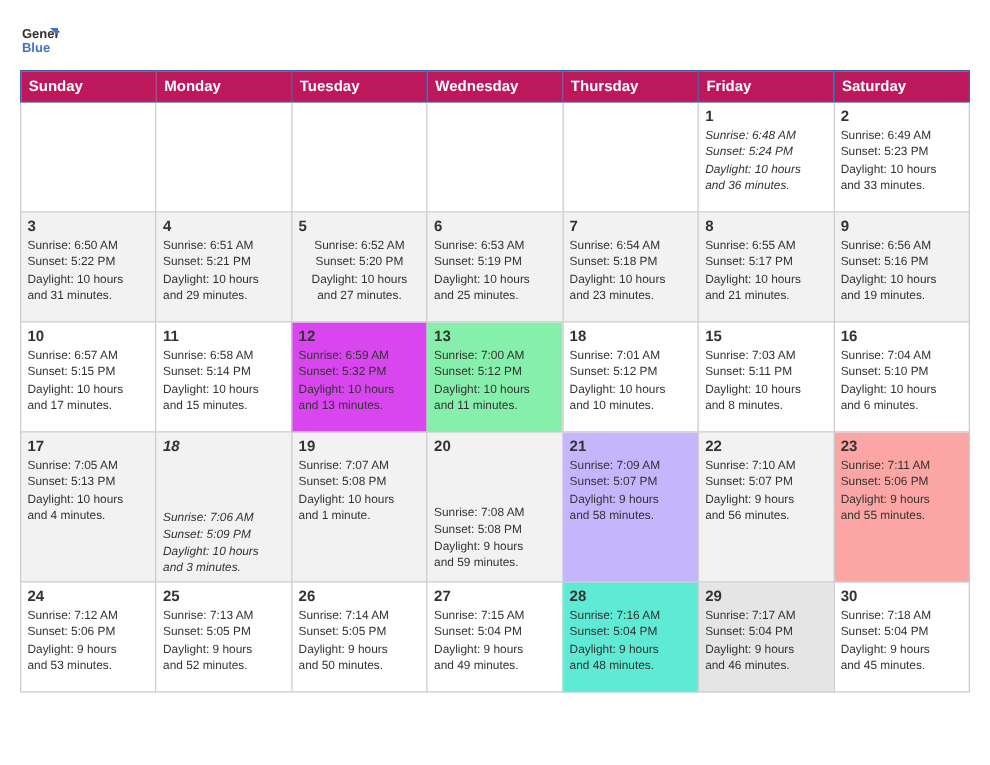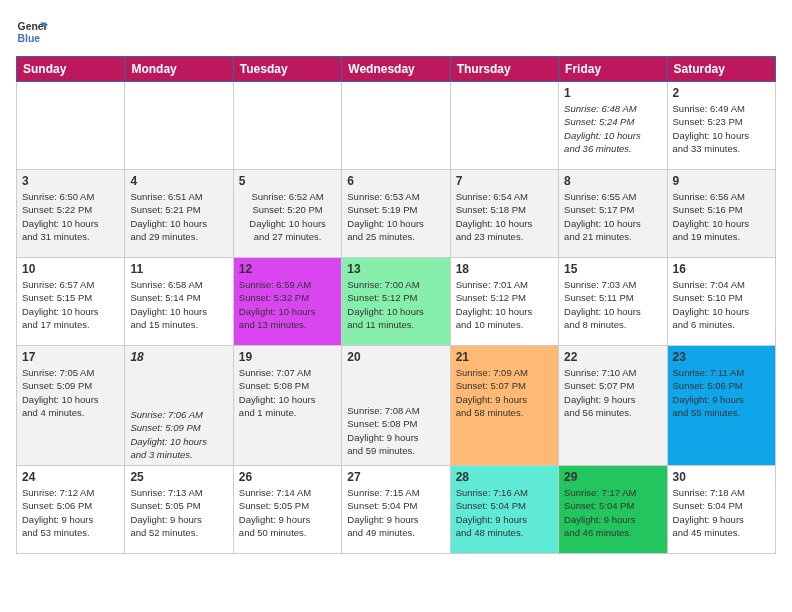--- a/index.html
+++ b/index.html
@@ -232,21 +232,21 @@
           <div class="day-info" style="white-space: pre-line;">Sunrise: 7:04 AM
 Sunset: 5:10 PM
 Daylight: 10 hours
 and 6 minutes.</div>
         </td>
       </tr>
       <tr>
         <td style="background: rgb(242, 242, 242);">
           <span class="day-number">17</span>
           <div class="day-info" style="white-space: pre-line;">Sunrise: 7:05 AM
-Sunset: 5:09 PM
+Sunset: 5:13 PM
 Daylight: 10 hours
 and 4 minutes.</div>
         </td>
         <td style="background: rgb(242, 242, 242); font-style: italic;">
           <span class="day-number">18</span>
           <div class="day-info" style="white-space: pre-line; margin-top: 44px;">Sunrise: 7:06 AM
 Sunset: 5:09 PM
 Daylight: 10 hours
 and 3 minutes.</div>
         </td>
@@ -257,35 +257,35 @@
 Daylight: 10 hours
 and 1 minute.</div>
         </td>
         <td style="background: rgb(242, 242, 242);">
           <span class="day-number">20</span>
           <div class="day-info" style="white-space: pre-line; margin-top: 40px;">Sunrise: 7:08 AM
 Sunset: 5:08 PM
 Daylight: 9 hours
 and 59 minutes.</div>
         </td>
-        <td style="background: #fdba74; margin-top: 48px;">
+        <td style="background: #c4b5fd; margin-top: 48px;">
           <span class="day-number">21</span>
           <div class="day-info" style="white-space: pre-line;">Sunrise: 7:09 AM
 Sunset: 5:07 PM
 Daylight: 9 hours
 and 58 minutes.</div>
         </td>
         <td style="background: rgb(242, 242, 242);">
           <span class="day-number">22</span>
           <div class="day-info" style="white-space: pre-line;">Sunrise: 7:10 AM
 Sunset: 5:07 PM
 Daylight: 9 hours
 and 56 minutes.</div>
         </td>
-        <td style="background: #0ea5e9;">
+        <td style="background: #fca5a5;">
           <span class="day-number">23</span>
           <div class="day-info" style="white-space: pre-line;">Sunrise: 7:11 AM
 Sunset: 5:06 PM
 Daylight: 9 hours
 and 55 minutes.</div>
         </td>
       </tr>
       <tr>
         <td style="background: rgb(255, 255, 255);">
           <span class="day-number">24</span>
@@ -315,21 +315,21 @@
 Daylight: 9 hours
 and 49 minutes.</div>
         </td>
         <td style="background: #5eead4;">
           <span class="day-number">28</span>
           <div class="day-info" style="white-space: pre-line;">Sunrise: 7:16 AM
 Sunset: 5:04 PM
 Daylight: 9 hours
 and 48 minutes.</div>
         </td>
-        <td style="background: #22c55e; margin-left: 32px;">
+        <td style="background: #e5e5e5; margin-left: 32px;">
           <span class="day-number">29</span>
           <div class="day-info" style="white-space: pre-line;">Sunrise: 7:17 AM
 Sunset: 5:04 PM
 Daylight: 9 hours
 and 46 minutes.</div>
         </td>
         <td style="background: rgb(255, 255, 255);">
           <span class="day-number">30</span>
           <div class="day-info" style="white-space: pre-line;">Sunrise: 7:18 AM
 Sunset: 5:04 PM

